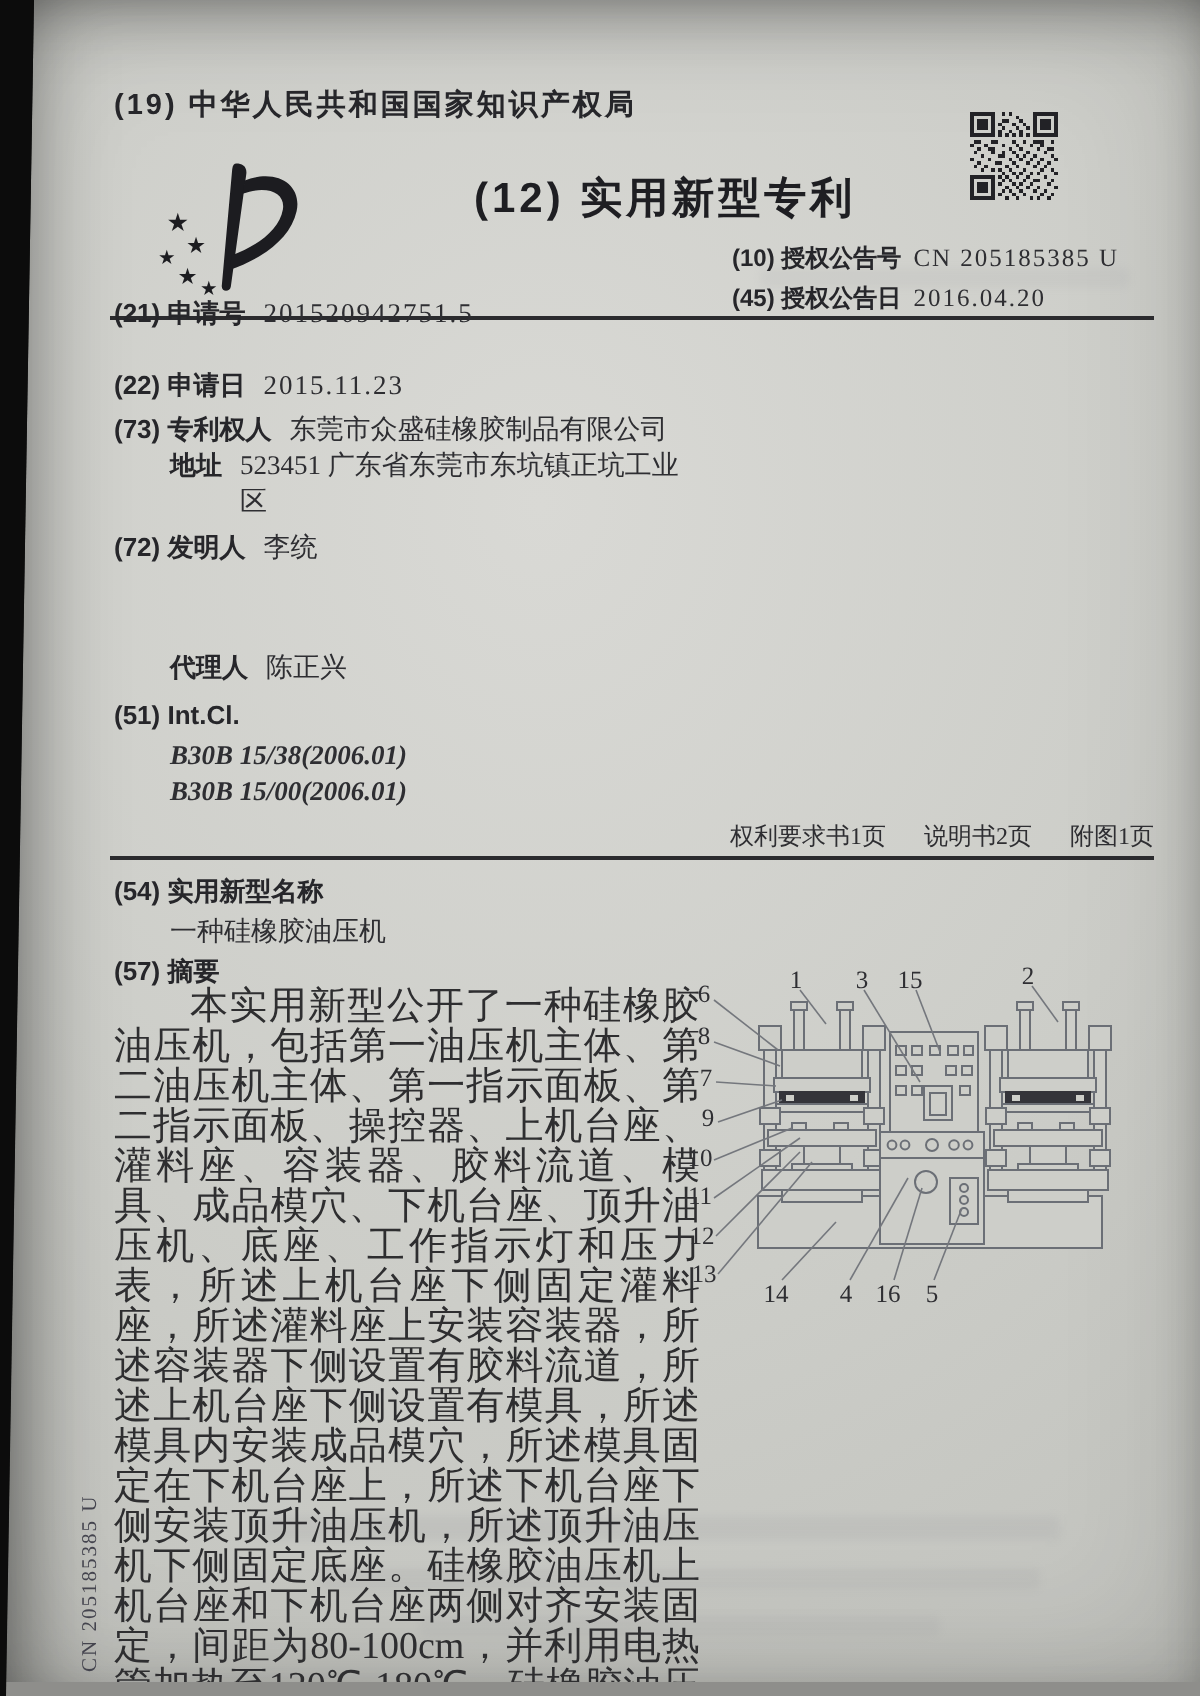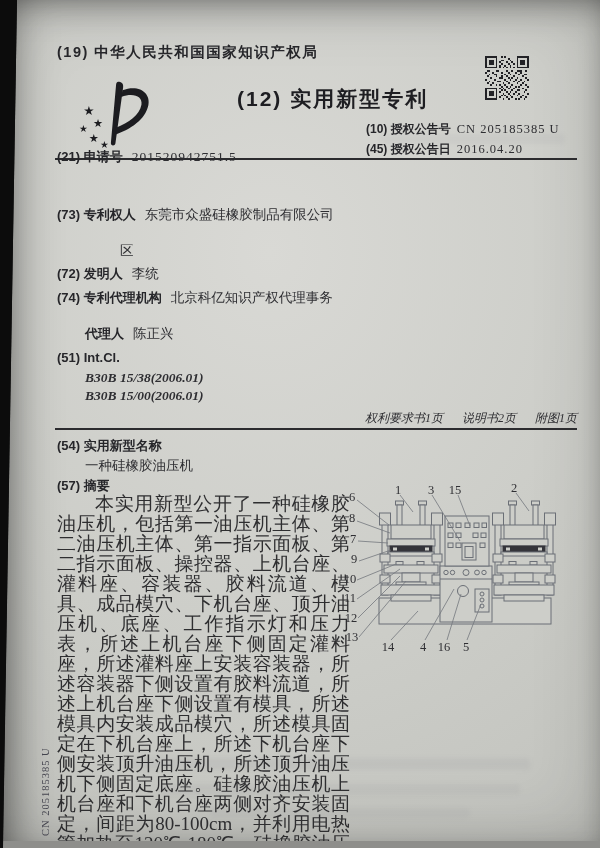--- a/index.html
+++ b/index.html
@@ -41,21 +41,21 @@
   .pubrow .val{font-size:12.5px;margin-left:6px;}
   .rule{position:absolute;background:#2b2b2e;height:2px;}
   .rule1{left:55px;top:158px;width:522px;}
   .rule2{left:55px;top:428px;width:522px;}
 
   .brow{font-size:13px;}
   .brow .lab{font-size:13px;margin-right:9px;}
   .brow .val{font-size:13.5px;}
   .italic{font-style:italic;font-weight:700;}
 
-  .pages{top:410px;right:23px;font-size:12px;color:#2e2e32;font-style:italic;}
+  .pages{top:410px;right:23px;font-size:12px;color:#2e2e32;}
   .pages span{margin-left:16px;}
 
   .abstract{
     left:57px;top:494px;width:293px;white-space:normal;
     font-size:19px;line-height:20px;text-align:justify;text-indent:2em;
     color:#2e2e30;
   }
   .figure{left:333px;top:480px;width:262px;height:200px;}
   .figure svg{width:100%;height:100%;}
   .fig-line{stroke:#6b6f76;stroke-width:1;fill:#cdcec9;}
@@ -117,31 +117,34 @@
     </div>
     <div class="abs pubrow" style="top:141px;">
       <span class="lab">(45) 授权公告日</span><span class="val num">2016.04.20</span>
     </div>
 
     <div class="rule rule1"></div>
 
     <div class="abs brow" style="left:57px;top:148px;">
       <span class="lab">(21) 申请号</span><span class="val num">201520942751.5</span>
     </div>
+    <div class="abs brow" style="left:57px;top:184px;">
+      <span class="lab">(22) 申请日</span><span class="val num">2015.11.23</span>
+    </div>
     <div class="abs brow" style="left:57px;top:206px;">
       <span class="lab">(73) 专利权人</span><span class="val">东莞市众盛硅橡胶制品有限公司</span>
     </div>
+    <div class="abs brow" style="left:85px;top:224px;">
+      <span class="lab">地址</span><span class="val">523451 广东省东莞市东坑镇正坑工业</span>
+    </div>
     <div class="abs brow" style="left:120px;top:242px;">
       <span class="val">区</span>
     </div>
     <div class="abs brow" style="left:57px;top:265px;">
       <span class="lab">(72) 发明人</span><span class="val">李统</span>
-    </div>
-    <div class="abs brow" style="left:57px;top:289px;">
-      <span class="lab">(74) 专利代理机构</span><span class="val">北京科亿知识产权代理事务</span>
     </div>
     <div class="abs brow" style="left:85px;top:325px;">
       <span class="lab">代理人</span><span class="val">陈正兴</span>
     </div>
     <div class="abs brow" style="left:57px;top:350px;">
       <span class="lab">(51) Int.Cl.</span>
     </div>
     <div class="abs brow" style="left:85px;top:370px;">
       <span class="val italic">B30B 15/38(2006.01)</span>
     </div>

